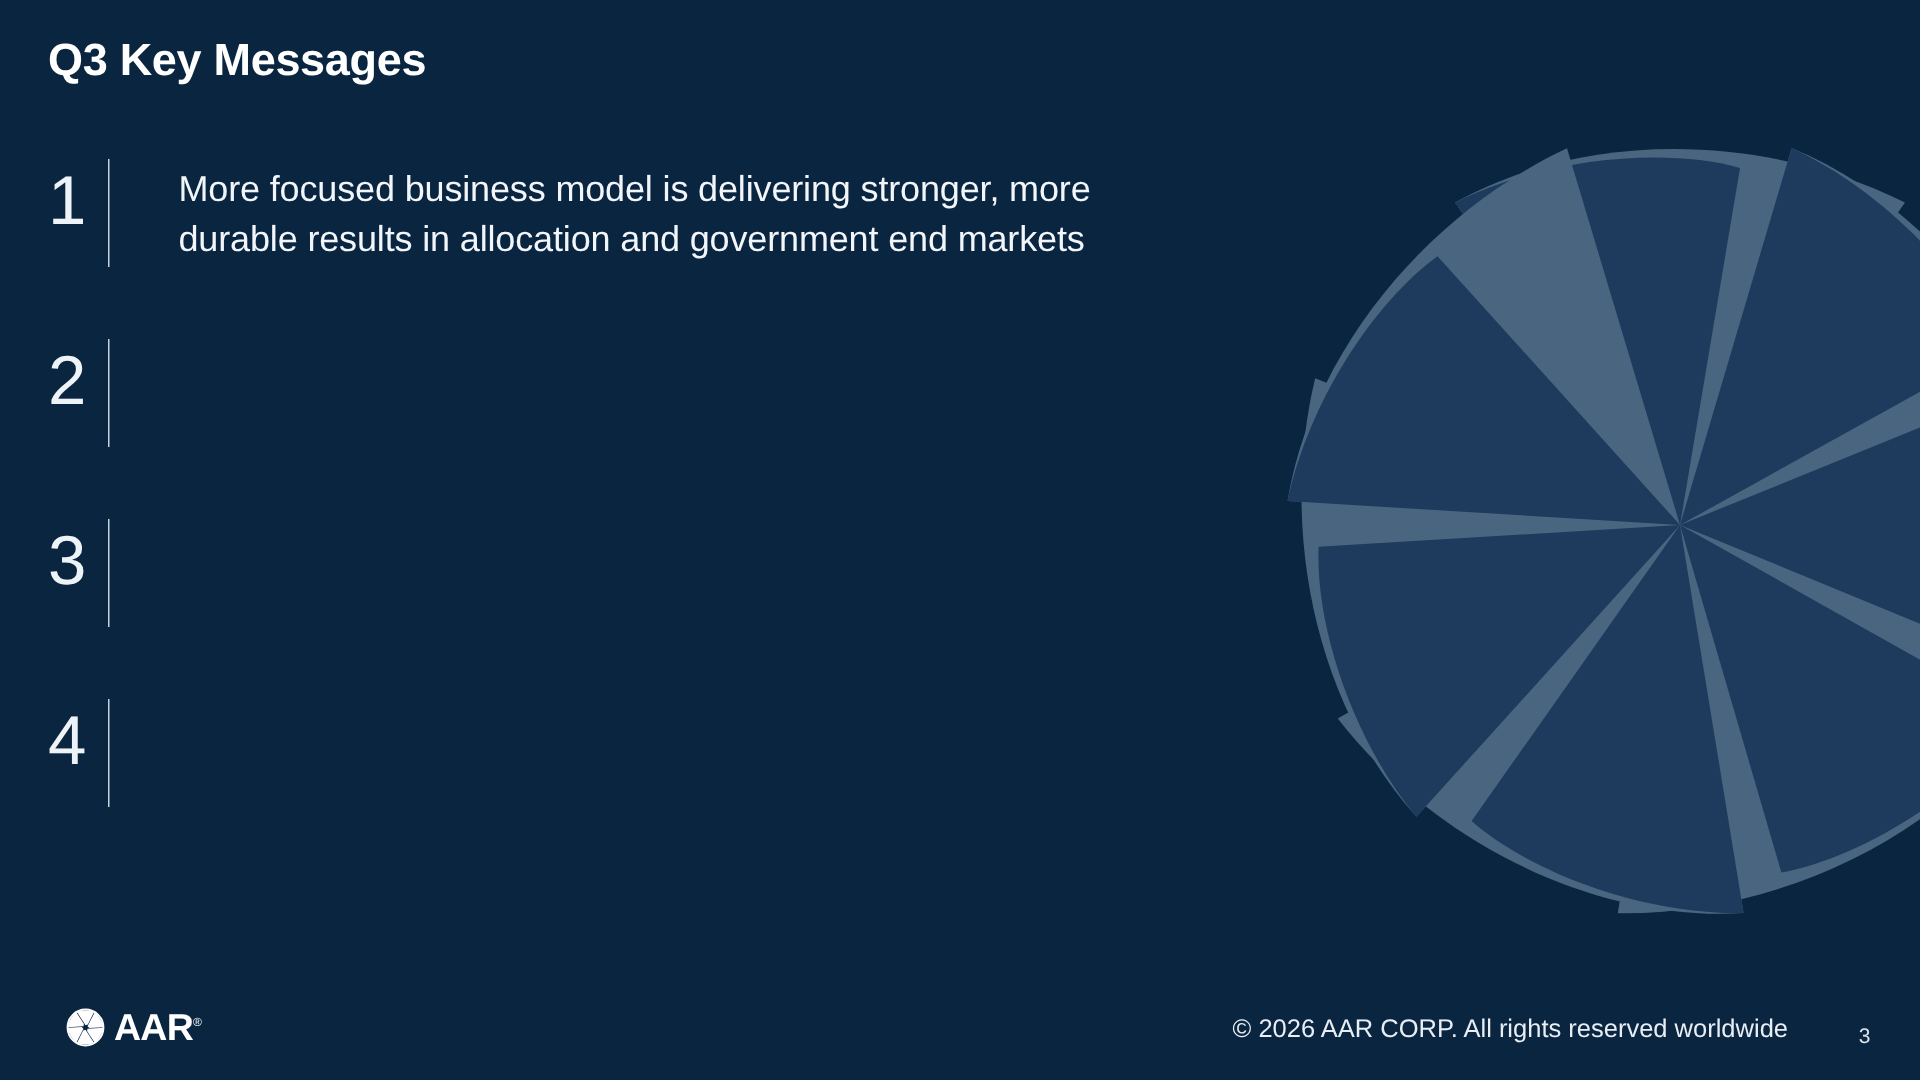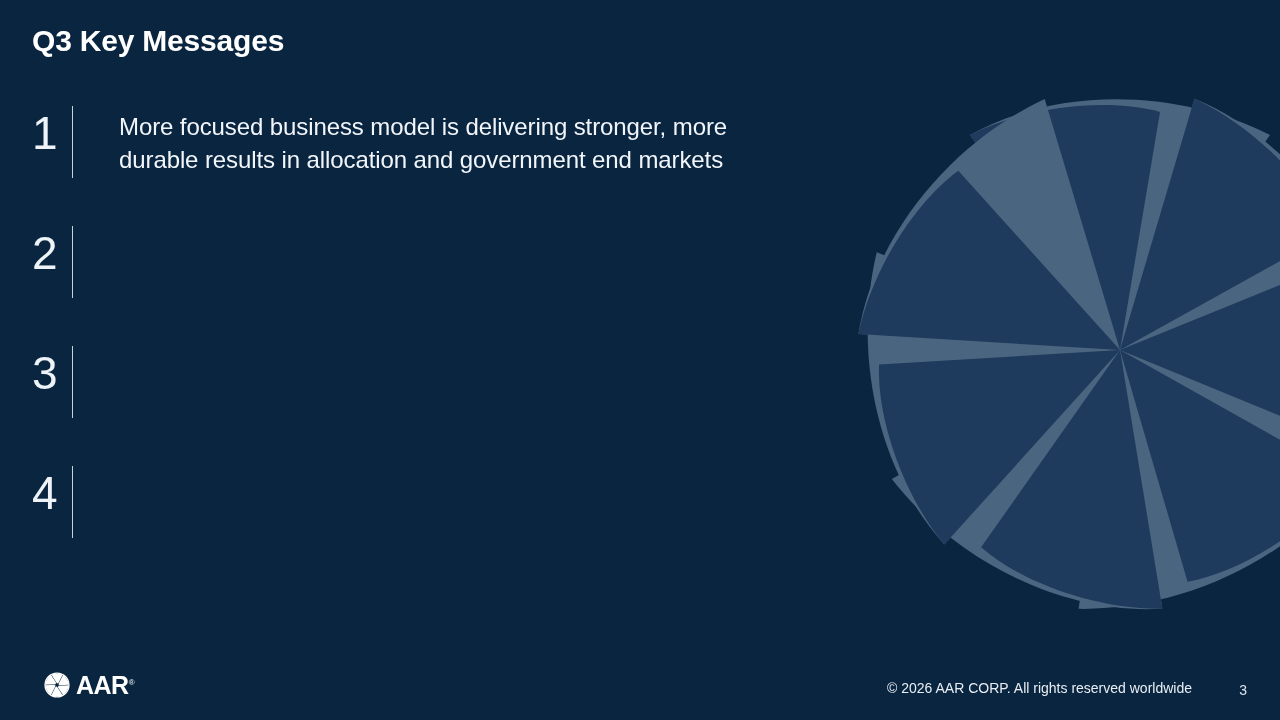--- a/index.html
+++ b/index.html
@@ -101,21 +101,21 @@
   }
   #logo-tm {
     font-size: 8px;
     vertical-align: super;
     font-weight: normal;
   }
   #copyright {
     position: absolute;
     right: 88px;
     bottom: 24px;
-    font-size: 14px;
+    font-size: 17px;
     color: #e8eef4;
     white-space: nowrap;
   }
   #page-number {
     position: absolute;
     right: 33px;
     bottom: 22px;
     font-size: 14px;
     color: #dbe5ee;
   }

